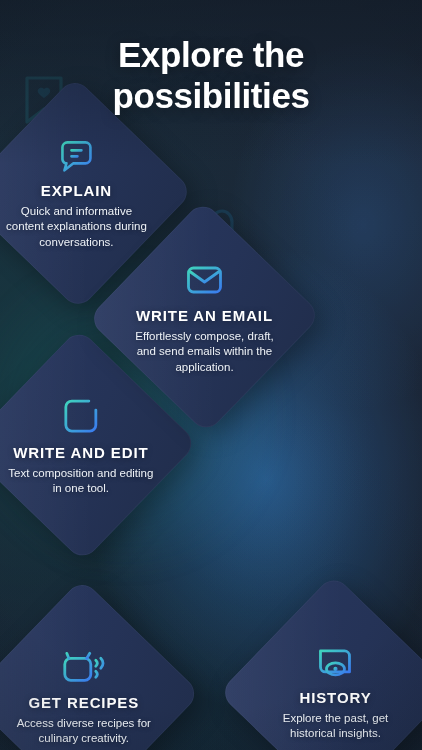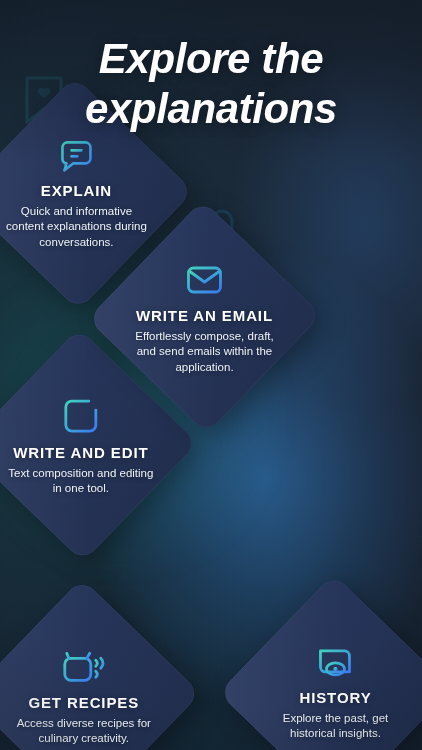--- a/index.html
+++ b/index.html
@@ -26,24 +26,23 @@
 
   
   .wm{ position:absolute; opacity:.5; }
   .wm svg{ display:block; }
 
   
   #headline{
     position:absolute; left:0; top:34px; width:422px;
     text-align:center; z-index:40;
     color:#ffffff;
-    font-size:42px; line-height:1.18;
+    font-size:35px; line-height:1.18;
     font-weight:700; letter-spacing:-0.4px;
     text-shadow:0 2px 14px rgba(0,0,0,.35);
-    font-style:italic;
   }
   #headline span{ display:block; }
 
   
   #lattice-wrap{
     position:absolute; inset:0; z-index:20; overflow:hidden;
   }
   #lattice{
     position:absolute;
     left:211px; top:447px;
@@ -237,16 +236,16 @@
       </div>
     </div>
 
   </div>
 </div>
 
 <div id="gap-glow"></div>
 
 <div id="headline">
   <span>Explore the</span>
-  <span>explanations</span>
+  <span>possibilities</span>
 </div>
 
 <div id="vignette"></div>
 
 </body></html>

